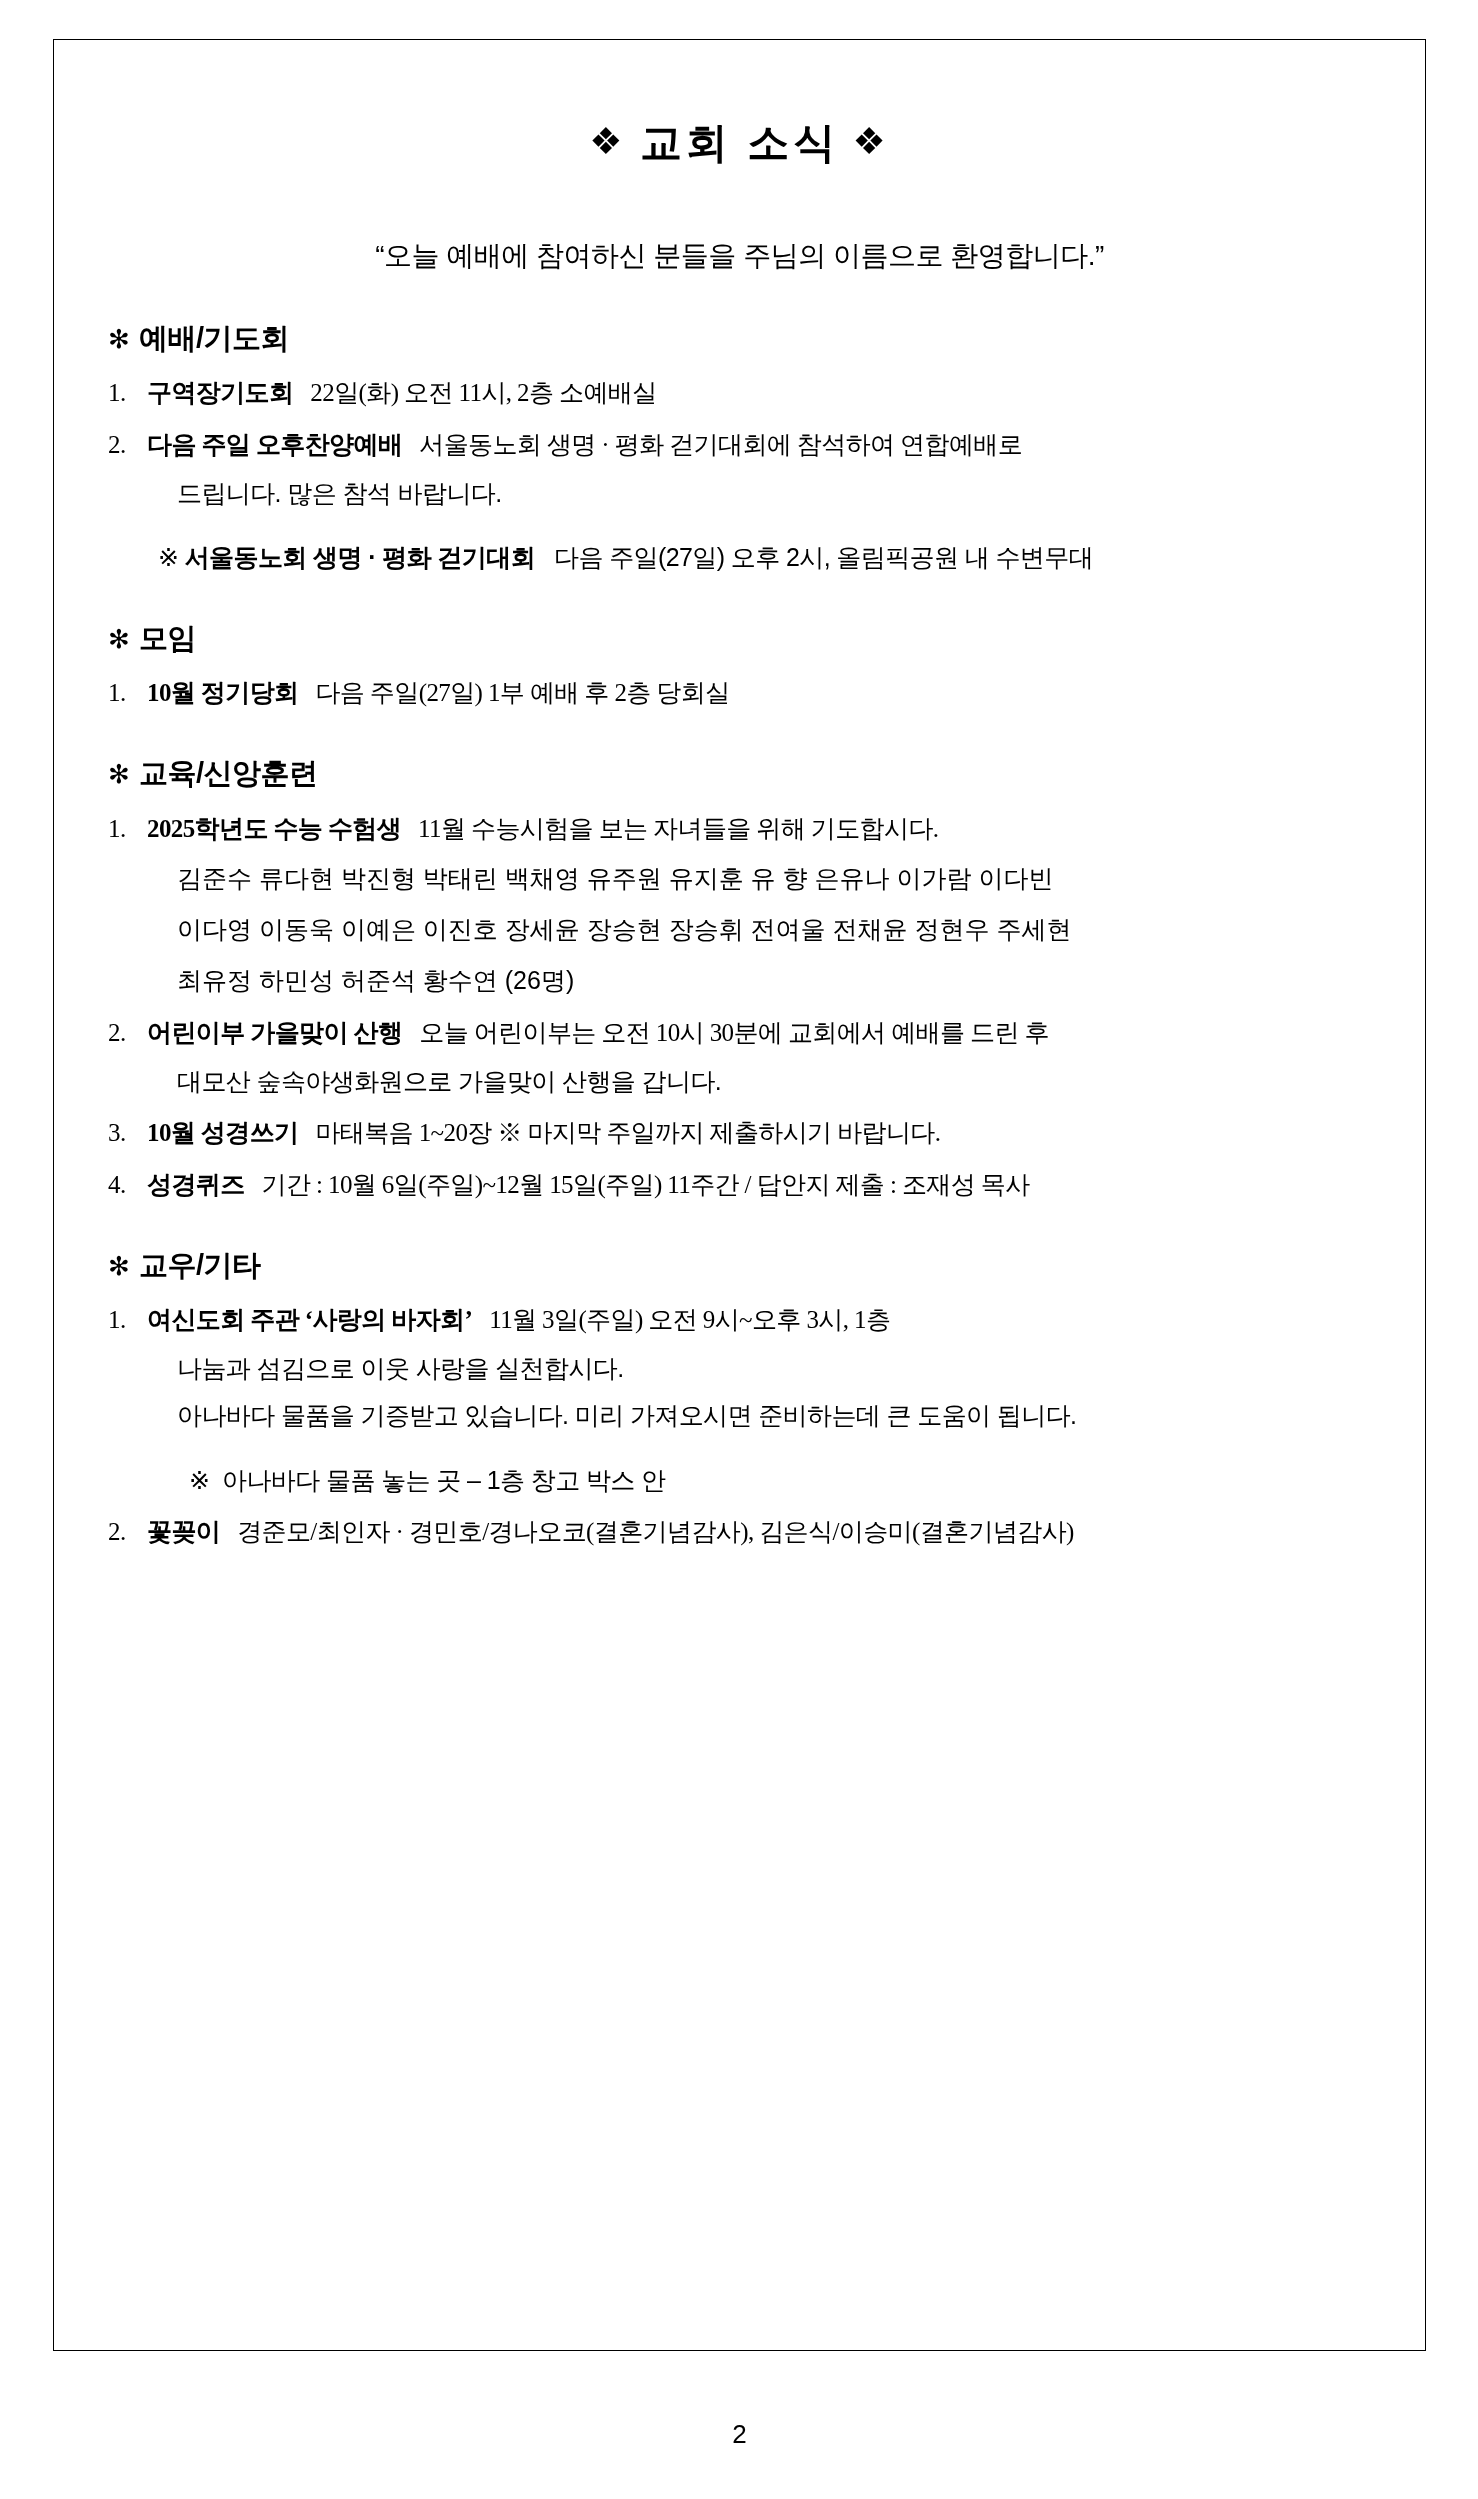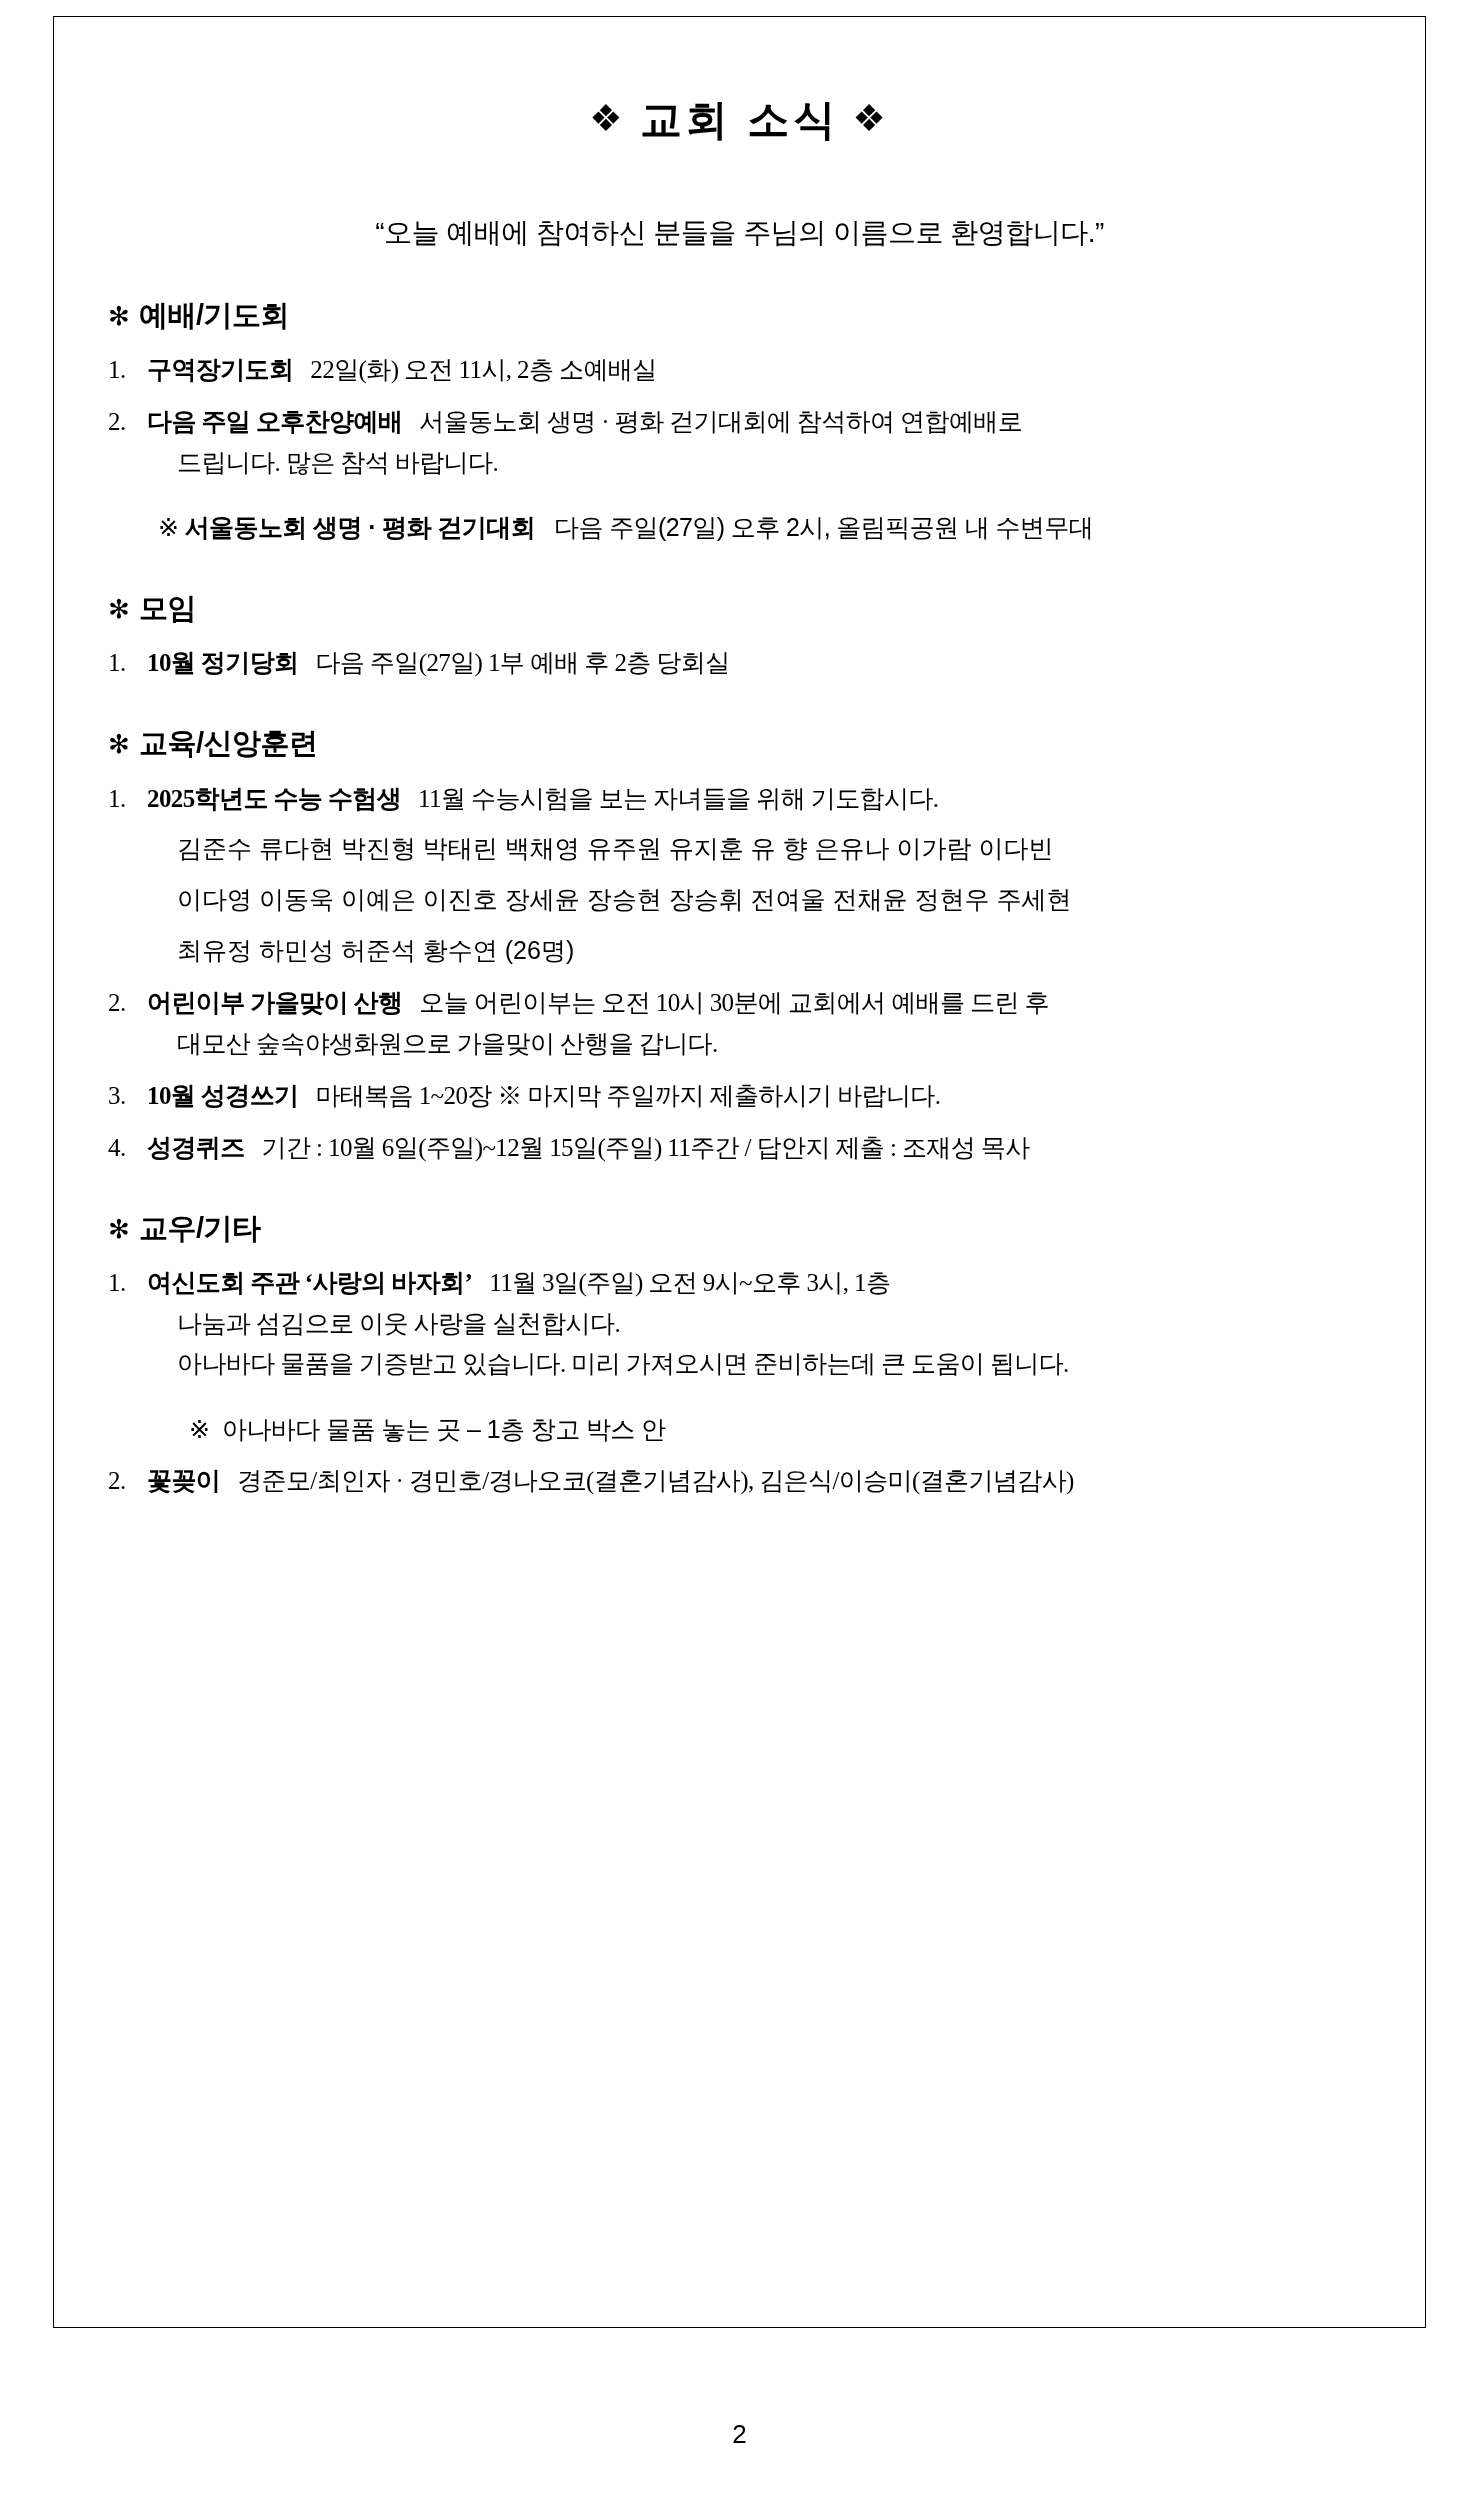--- a/index.html
+++ b/index.html
@@ -11,21 +11,21 @@
     width: 1479px;
     min-height: 2500px;
     font-family: "Liberation Serif", "DejaVu Serif", serif;
     color: #000000;
   }
   .page {
     position: relative;
     width: 1479px;
     height: 2500px;
     box-sizing: border-box;
-    padding: 16px 53px 0 53px;
+    padding: 39px 53px 0 53px;
   }
   .frame {
     box-sizing: border-box;
     border: 1.9px solid #000000;
     width: 1373px;
     height: 2312px;
     padding: 54px 54px 19px 54px;
     position: relative;
   }
   .title {
@@ -74,24 +74,24 @@
     display: inline-block;
     width: 39px;
     margin-left: -39px;
     text-align: left;
   }
   .item .lead {
     font-weight: bold;
   }
   .cont {
     font-size: 25px;
-    font-family: Liberation Serif, serif;
+    font-family: Liberation Sans, sans-serif;
     letter-spacing: -0.6px;
     padding-left: 69px;
-    margin-top: 6px;
+    margin-top: 13px;
     line-height: 1.38;
   }
   .note {
     font-size: 25px;
     font-family: "Liberation Sans", "DejaVu Sans", sans-serif;
     letter-spacing: -0.6px;
     padding-left: 50px;
     margin-top: 30px;
     line-height: 1.38;
   }

